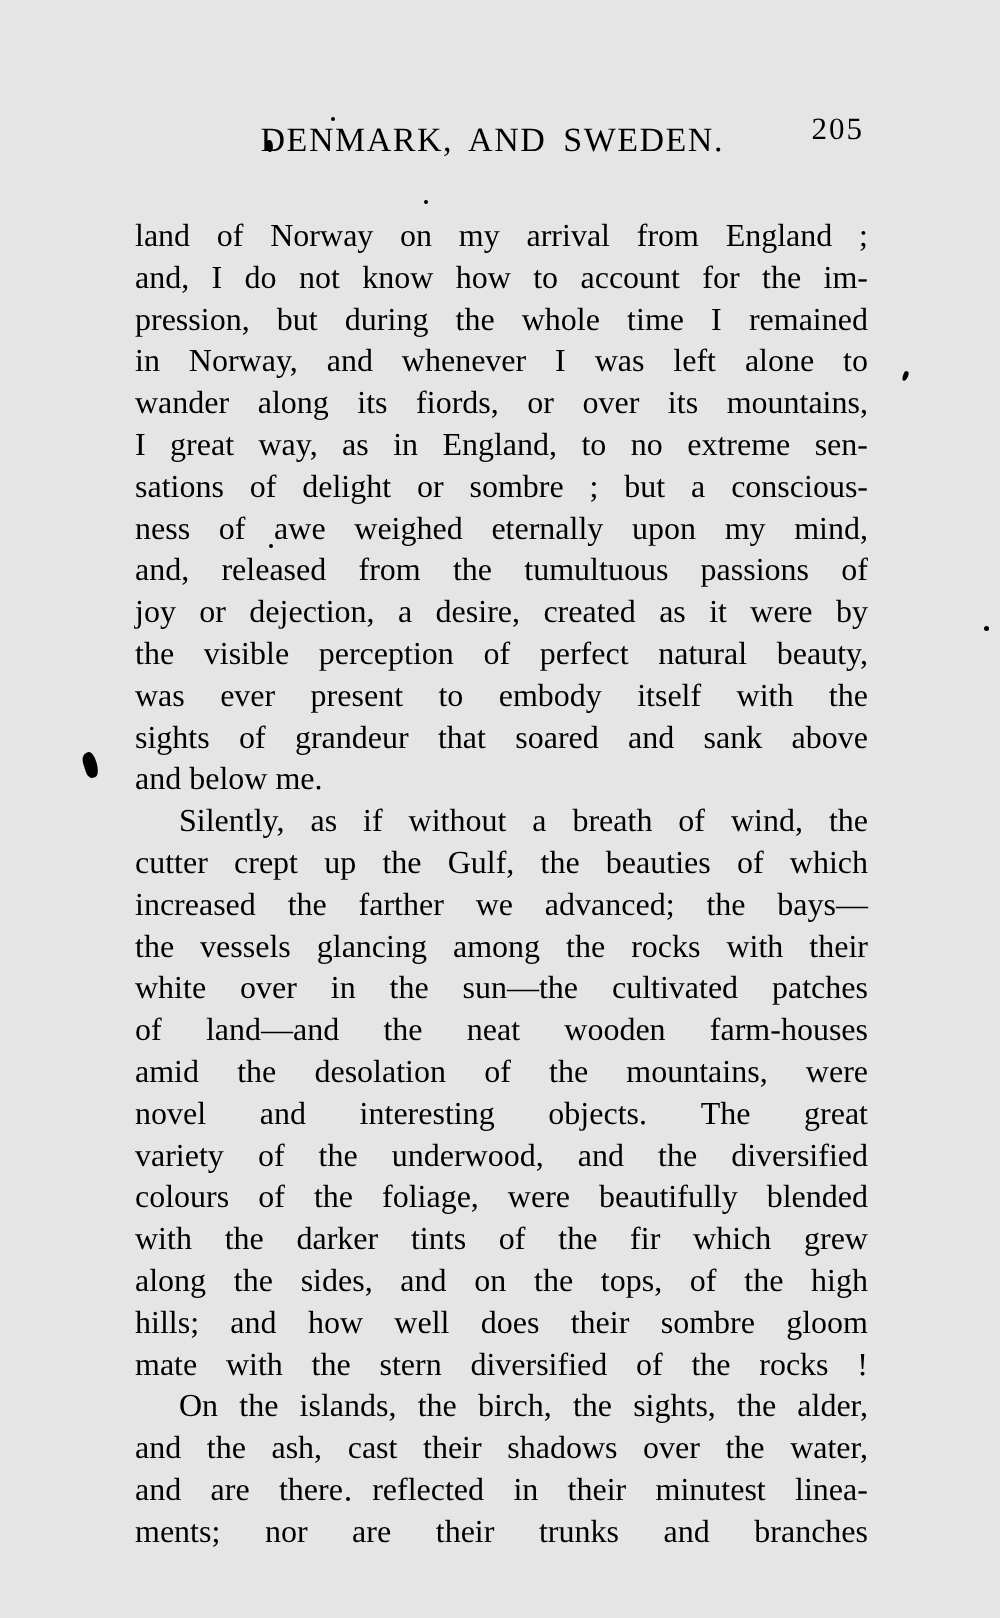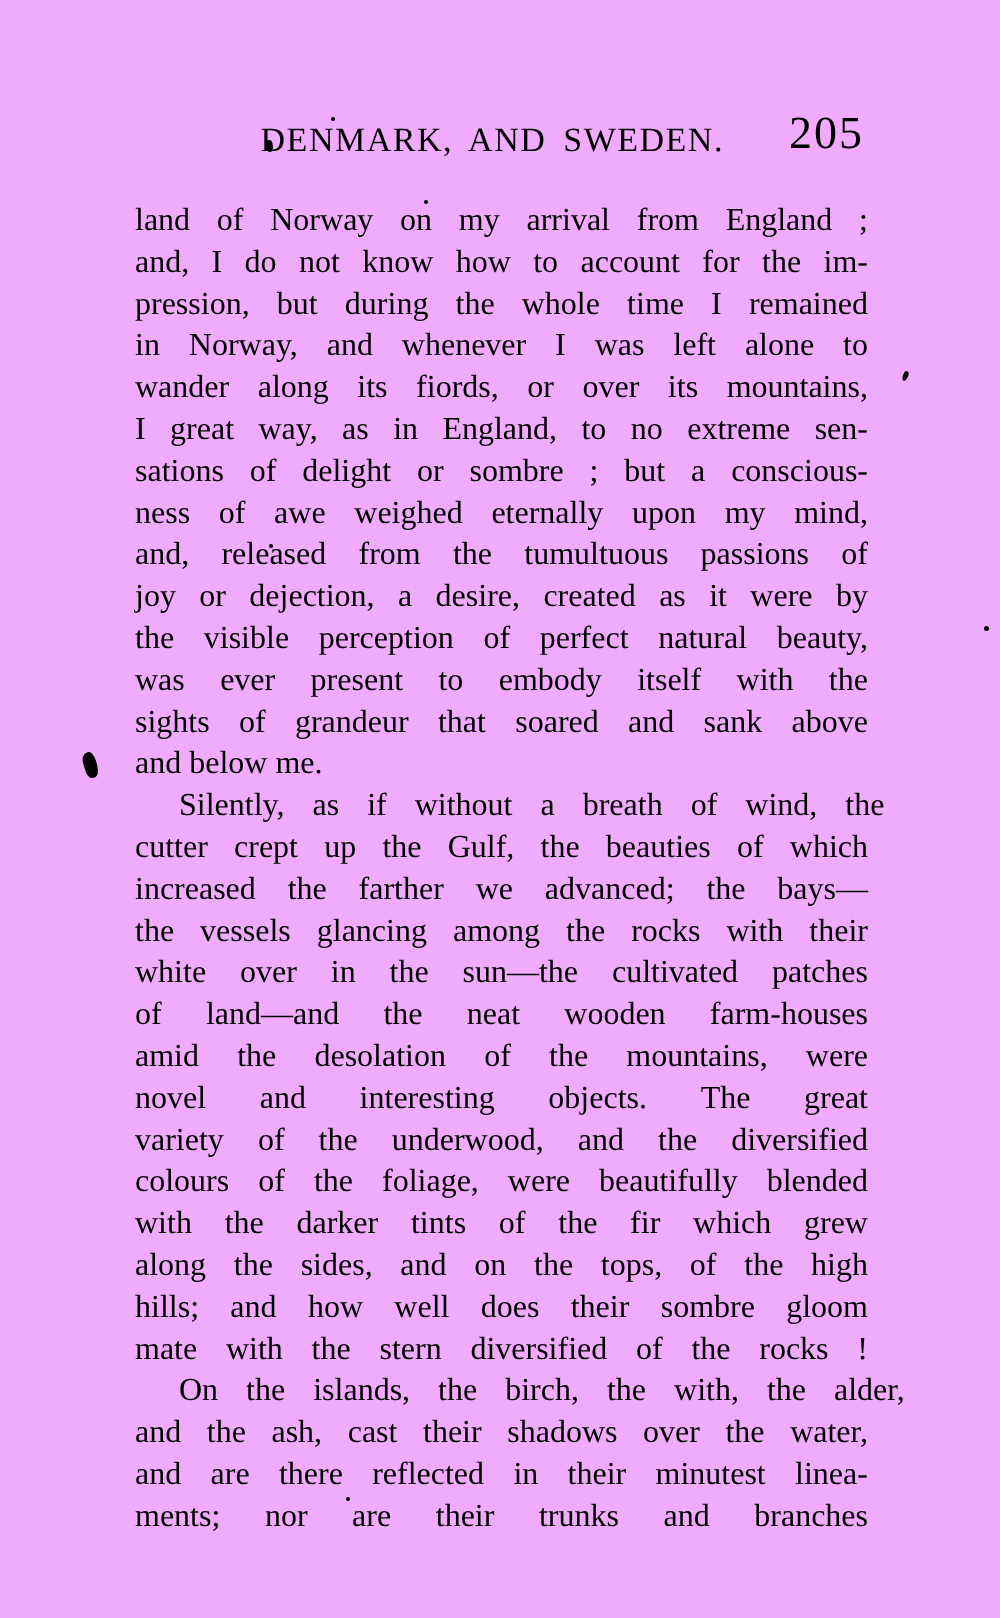--- a/index.html
+++ b/index.html
@@ -4,21 +4,21 @@
 <style>
   html, body {
     margin: 0;
     padding: 0;
     background: #ffffff;
   }
   .page {
     position: relative;
     width: 1000px;
     height: 1618px;
-    background: #f0abfc;
+    background: #e5e5e5;
     overflow: hidden;
     font-family: "Liberation Serif", "DejaVu Serif", serif;
     color: #000000;
     text-rendering: geometricPrecision;
   }
 
   
   .running-header {
     position: absolute;
     left: 135px;
@@ -33,49 +33,48 @@
     transform: translateX(-52%);
     font-size: 34px;
     line-height: 1;
     letter-spacing: 1.5px;
     word-spacing: 7px;
     white-space: nowrap;
   }
   .page-number {
     position: absolute;
     right: 4px;
-    bottom: 4px;
-    font-size: 46px;
+    bottom: 16px;
+    font-size: 31px;
     line-height: 1;
     letter-spacing: 2px;
     margin-left: 13px;
   }
 
   
   .body-text {
     position: absolute;
     left: 135px;
-    top: 199px;
+    top: 215px;
     width: 733px;
     font-size: 32px;
   }
   .line {
     display: flex;
     justify-content: space-between;
     align-items: baseline;
     height: 41.8px;
     line-height: 41.8px;
     white-space: pre;
   }
   .line.nojustify {
     display: block;
   }
   .line.indent {
     padding-left: 44px;
-    gap: 28px;
   }
   .line span { display: inline-block; }
 
   
   .speck {
     position: absolute;
     background: #000;
   }
   .speck.dot { border-radius: 50%; }
   .speck.comma {
@@ -117,21 +116,21 @@
       <div class="line"><span>white</span><span>over</span><span>in</span><span>the</span><span>sun—the</span><span>cultivated</span><span>patches</span></div>
       <div class="line"><span>of</span><span>land—and</span><span>the</span><span>neat</span><span>wooden</span><span>farm-houses</span></div>
       <div class="line"><span>amid</span><span>the</span><span>desolation</span><span>of</span><span>the</span><span>mountains,</span><span>were</span></div>
       <div class="line"><span>novel</span><span>and</span><span>interesting</span><span>objects.</span><span>The</span><span>great</span></div>
       <div class="line"><span>variety</span><span>of</span><span>the</span><span>underwood,</span><span>and</span><span>the</span><span>diversified</span></div>
       <div class="line"><span>colours</span><span>of</span><span>the</span><span>foliage,</span><span>were</span><span>beautifully</span><span>blended</span></div>
       <div class="line"><span>with</span><span>the</span><span>darker</span><span>tints</span><span>of</span><span>the</span><span>fir</span><span>which</span><span>grew</span></div>
       <div class="line"><span>along</span><span>the</span><span>sides,</span><span>and</span><span>on</span><span>the</span><span>tops,</span><span>of</span><span>the</span><span>high</span></div>
       <div class="line"><span>hills;</span><span>and</span><span>how</span><span>well</span><span>does</span><span>their</span><span>sombre</span><span>gloom</span></div>
       <div class="line"><span>mate</span><span>with</span><span>the</span><span>stern</span><span>diversified</span><span>of</span><span>the</span><span>rocks</span><span>!</span></div>
-      <div class="line indent"><span>On</span><span>the</span><span>islands,</span><span>the</span><span>birch,</span><span>the</span><span>with,</span><span>the</span><span>alder,</span></div>
+      <div class="line indent"><span>On</span><span>the</span><span>islands,</span><span>the</span><span>birch,</span><span>the</span><span>sights,</span><span>the</span><span>alder,</span></div>
       <div class="line"><span>and</span><span>the</span><span>ash,</span><span>cast</span><span>their</span><span>shadows</span><span>over</span><span>the</span><span>water,</span></div>
       <div class="line"><span>and</span><span>are</span><span>there</span><span>reflected</span><span>in</span><span>their</span><span>minutest</span><span>linea-</span></div>
       <div class="line"><span>ments;</span><span>nor</span><span>are</span><span>their</span><span>trunks</span><span>and</span><span>branches</span></div>
     </div>
 
   <div class="speck comma" style="left:266px; top:140px; width:7px;  height:12px; transform:rotate(-12deg);"></div>
   <div class="speck dot" style="left:331px; top:117px; width:4px;  height:4px;"></div>
   <div class="speck dot" style="left:424px; top:200px; width:4px;  height:4px;"></div>
   <div class="speck comma" style="left:903px; top:371px; width:5px;  height:10px; transform:rotate(18deg);"></div>
   <div class="speck dot" style="left:269px; top:544px; width:4px;  height:4px;"></div>

